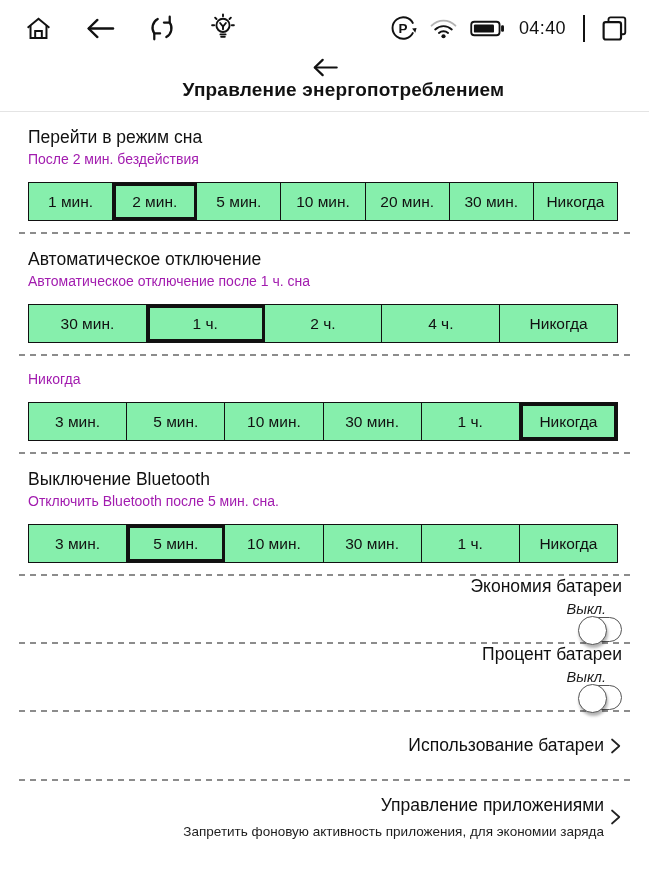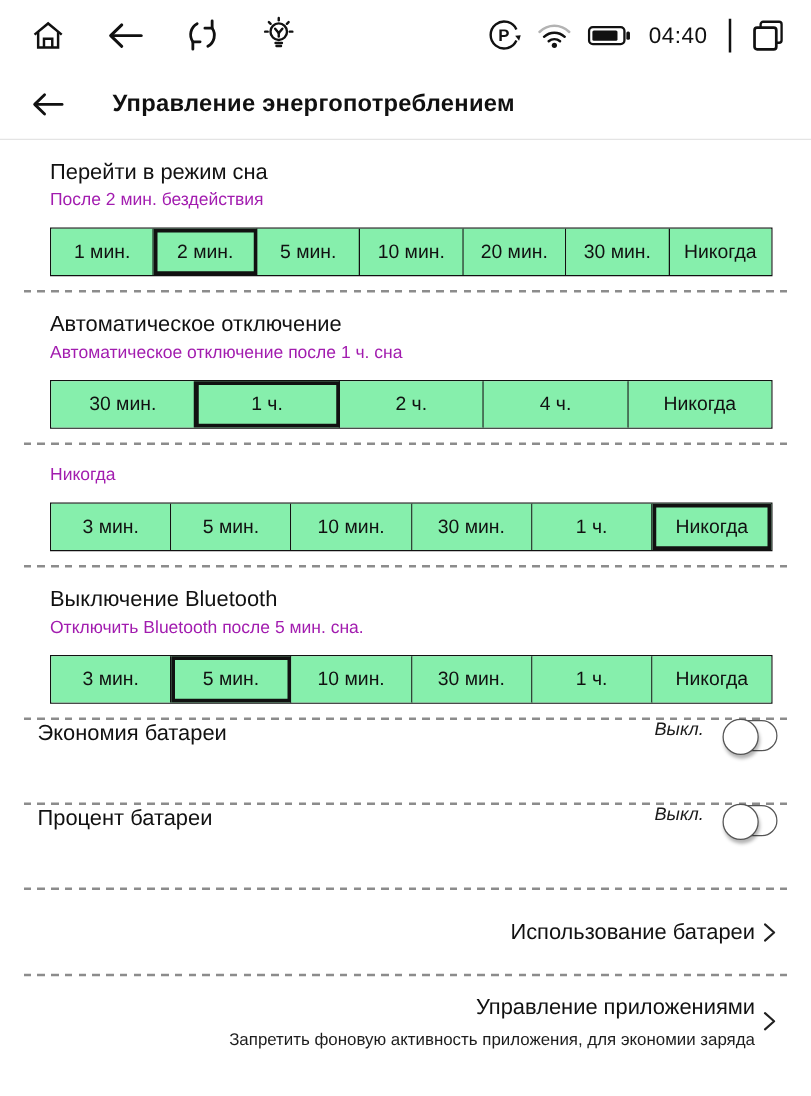--- a/index.html
+++ b/index.html
@@ -15,39 +15,39 @@
   .statusbar { height: 56px; display: flex; align-items: center;
     justify-content: space-between; padding: 0 20px 0 24px; }
   .sb-left { display: flex; align-items: center; gap: 31px; }
   .sb-right { display: flex; align-items: center; gap: 12px; }
   .sb-icon { display: inline-flex; align-items: center; justify-content: center; }
   .sb-time { font-size: 18px; letter-spacing: .4px; margin: 0 2px; }
   .sb-divider { width: 2px; height: 27px; background: #111; margin: 0 3px; }
 
   
   .header { height: 56px; display: flex; align-items: center;
-    padding: 0 24px; border-bottom: 1px solid #e4e4e4; }
+    padding: 0 24px; border-bottom: 1px solid #e4e4e4; flex-direction: column; }
   .header-title { font-size: 19px; font-weight: 700; margin-left: 38px;
     letter-spacing: .2px; }
 
   
-  .panel { padding: 13px 31px 11px 40px; }
+  .panel { padding: 13px 31px 11px 28px; }
   .sec-title { font-size: 17.5px; line-height: 24px; }
   .sec-sub { font-size: 14px; line-height: 18px; margin-top: 1px; color: #a21caf; }
   .segmented { margin-top: 14px; height: 39px; border: 1px solid #111; display: flex; }
   .segment { flex: 1; display: flex; align-items: center; justify-content: center;
     font-size: 15.5px; border-right: 1px solid #111; background: #86efac; cursor: default; }
   .segment:last-child { border-right: none; }
   .segment.selected { outline: 3px solid #111; outline-offset: -3px; }
 
   .dashed { height: 2px; margin: 0 19px;
     background: repeating-linear-gradient(90deg, #8c8c8c 0 6px, transparent 6px 11px); }
 
   
-  .toggle-row { height: 66px; display: flex; align-items: flex-start; padding: 0 27px 0 30px; }
+  .toggle-row { height: 66px; display: flex; align-items: flex-end; padding: 0 27px 0 30px; flex-direction: column; }
   .row-label { font-size: 17.5px; flex: 1; }
   .state-text { font-style: italic; font-size: 14.5px; margin-right: 16px; color: #1a1a1a; }
   .toggle { position: relative; width: 43px; height: 25px;
     border: 1.5px solid #555; border-radius: 13px; flex: 0 0 auto; }
   .toggle .knob { position: absolute; left: -2px; top: -2px; width: 29px; height: 29px;
     background: #fff; border: 1.5px solid #555; border-radius: 50%;
     box-shadow: 1px 3px 3px rgba(0,0,0,.30); }
 
   .nav-row { display: flex; align-items: center; padding: 0 23px 0 30px; height: 67px; text-align: right; }
   .nav-row.tall { height: auto; padding-top: 12px; padding-bottom: 10px; }

